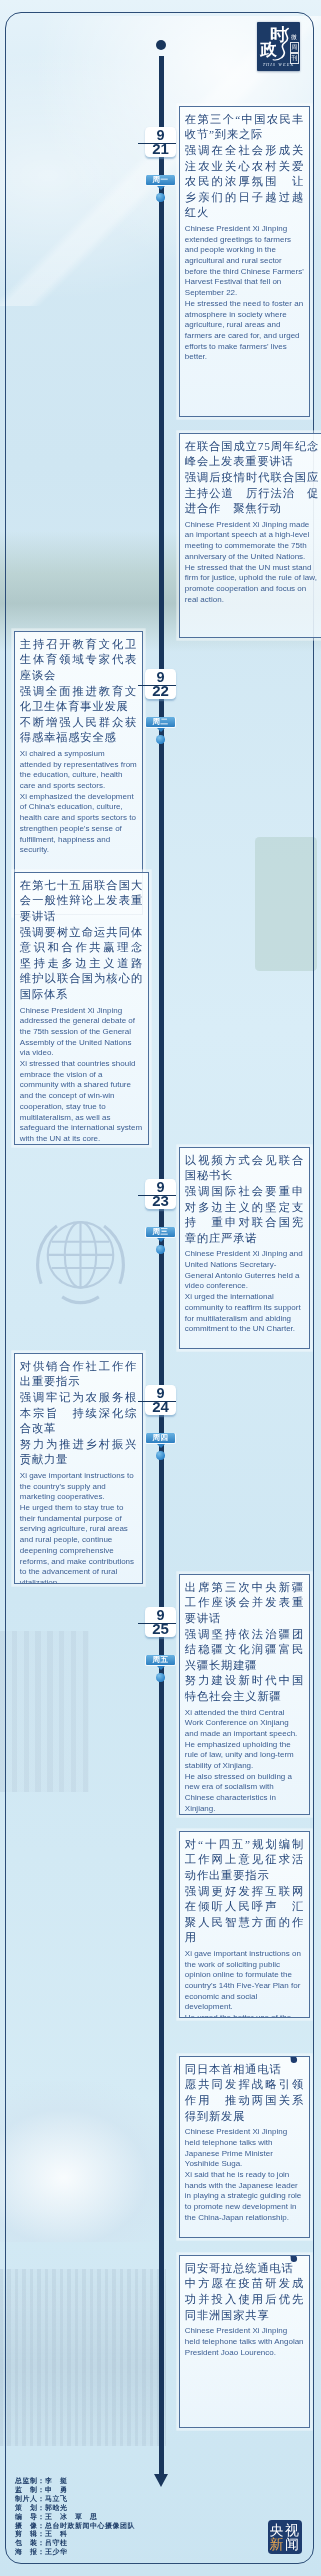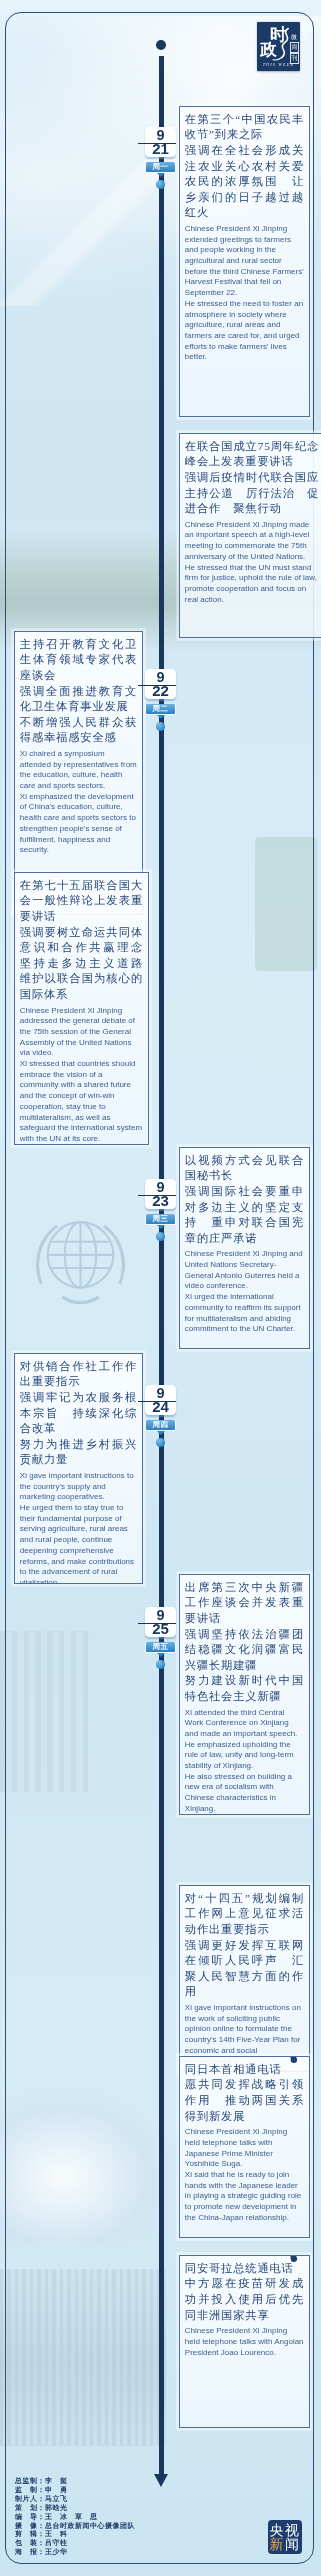--- a/index.html
+++ b/index.html
@@ -34,21 +34,21 @@
   .tl-dot-top{left:156px;top:40px;width:10.2px;height:10.2px;border-radius:50%;background:#19365c;}
   .tl-arrow{left:154px;top:2474px;width:0;height:0;border-left:7.5px solid transparent;border-right:7.5px solid transparent;border-top:13px solid #19365c;}
   
   .badge{left:145px;width:31px;z-index:3;}
   .badge .card{position:relative;width:31px;height:30px;background:#fff;border-radius:4.3px;
     box-shadow:0 1.1px 1.6px rgba(110,155,195,.55);color:#16365e;text-align:center;
     font-weight:bold;}
   .badge .m{line-height:14px;font-size:14.5px;padding-top:1.1px;}
   .badge .bar{position:absolute;left:-7px;top:15.6px;width:38px;height:1.6px;background:#16365e;}
   .badge .d{line-height:14px;font-size:15px;}
-  .badge .tab{width:31px;height:11.3px;box-sizing:border-box;margin-top:5px;border:1.1px solid rgba(255,255,255,.95);border-top:0;
+  .badge .tab{width:31px;height:11.3px;box-sizing:border-box;margin-top:18px;border:1.1px solid rgba(255,255,255,.95);border-top:0;
     background:linear-gradient(180deg,#6ab2e2,#2d7fc1);border-radius:2.1px;color:#fff;
     font-size:7.5px;font-weight:bold;text-align:center;line-height:9.7px;letter-spacing:0.5px;}
   .badge .ptr{margin:0 auto;width:0;height:0;border-left:4.3px solid transparent;border-right:4.3px solid transparent;border-top:4.8px solid #2d7fc1;}
   .badge .node{margin:2.7px auto 0;width:8.6px;height:8.6px;border-radius:50%;
     background:radial-gradient(circle at 35% 30%,#7cc0ea,#2f86cb 70%);}
   
   .card-box{box-sizing:border-box;background:linear-gradient(180deg,rgba(251,254,255,.93),rgba(238,247,253,.88));
     border:1.1px solid #4e6f9b;box-shadow:0 0 0 2.7px rgba(255,255,255,.45);padding:4.8px 4.8px 5.4px;overflow:hidden;}
   .cn{margin:0;font-family:"Liberation Serif","DejaVu Serif",serif;font-weight:400;
     font-size:11.3px;line-height:15.6px;letter-spacing:0.8px;color:#26477a;text-align:justify;}
@@ -244,21 +244,21 @@
             <p class="cn">出席第三次中央新疆工作座谈会并发表重要讲话</p>
             <p class="cn">强调坚持依法治疆团结稳疆文化润疆富民兴疆长期建疆</p>
             <p class="cn">努力建设新时代中国特色社会主义新疆</p>
           </div>
     <div class="en-block">
             <p class="en">Xi attended the third Central Work Conference on Xinjiang and made an important speech.</p>
             <p class="en">He emphasized upholding the rule of law, unity and long-term stability of Xinjiang.</p>
             <p class="en">He also stressed on building a new era of socialism with Chinese characteristics in Xinjiang.</p>
           </div>
   </div>
-        <div class="card-box" style="position: absolute; top: 1885px; height: 187px; left: 179px; width: 131px;">
+        <div class="card-box" style="position: absolute; top: 1831px; height: 187px; left: 179px; width: 131px;">
 
     <div>
             <p class="cn">对“十四五”规划编制工作网上意见征求活动作出重要指示</p>
             <p class="cn">强调更好发挥互联网在倾听人民呼声　汇聚人民智慧方面的作用</p>
           </div>
     <div class="en-block">
             <p class="en">Xi gave important instructions on the work of soliciting public opinion online to formulate the country's 14th Five-Year Plan for economic and social development.</p>
             <p class="en">He urged the better use of the internet to listen to the voice of people and collect their wisdom.</p>
           </div>
   </div>

